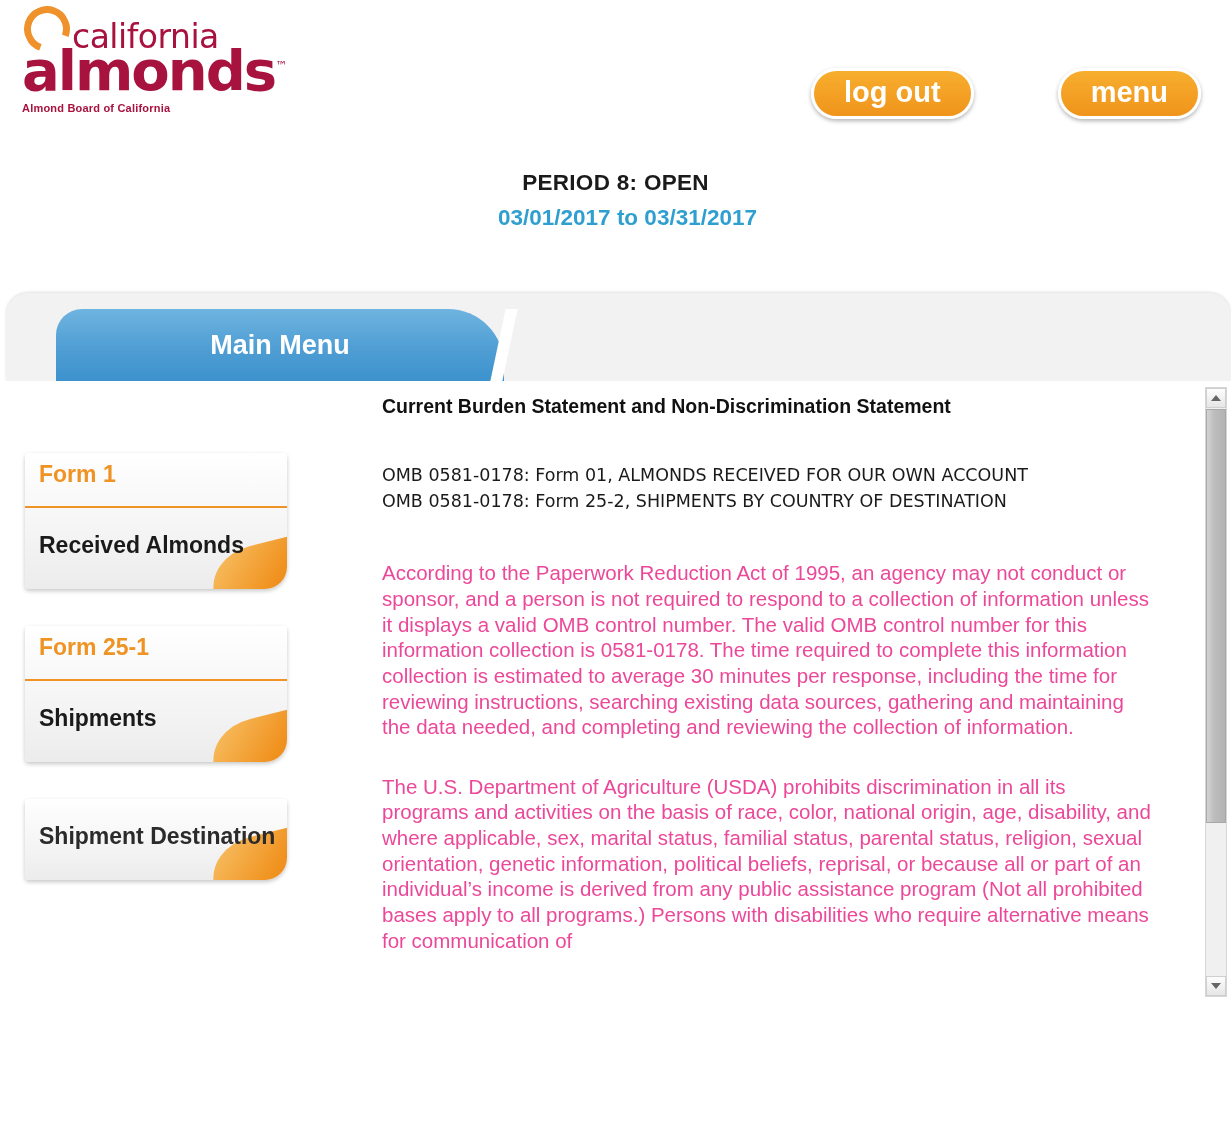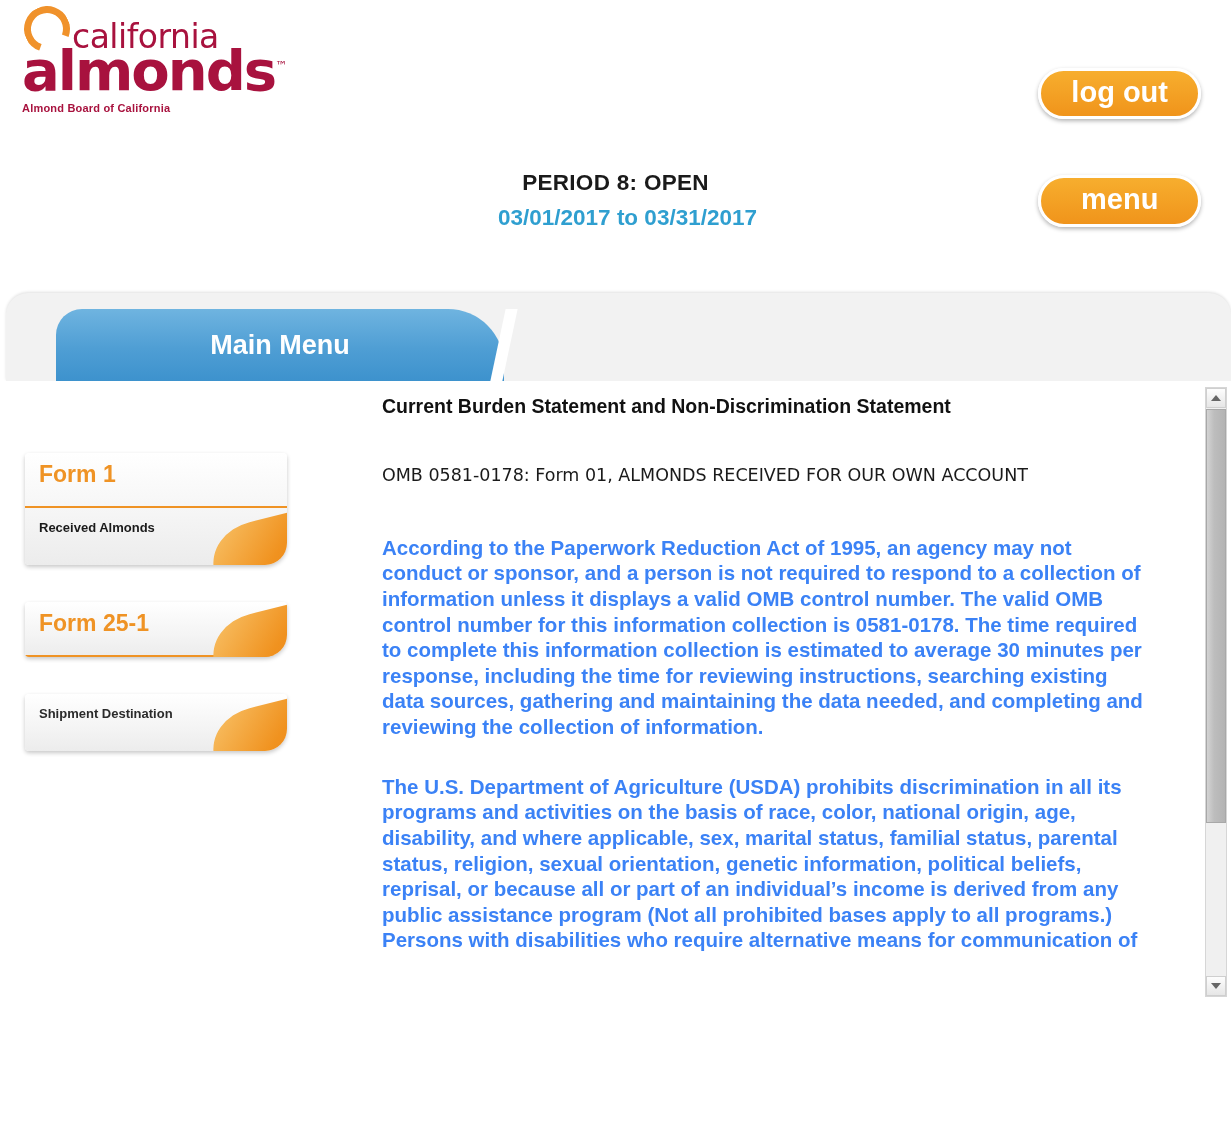--- a/index.html
+++ b/index.html
@@ -71,22 +71,21 @@
     font-weight: 700;
     margin-top: 6px;
     letter-spacing: 0.2px;
   }
 
   .header-buttons {
     position: absolute;
     right: 30px;
     top: 68px;
     display: flex;
-    gap: 56px;
-    flex-direction: column;
+    gap: 84px;
   }
   .pill-btn {
     background: #f5a623;
     background: linear-gradient(to bottom, #f7ae2e 0%, #f0941b 100%);
     color: #ffffff;
     border: 3px solid #ffffff;
     border-radius: 28px;
     padding: 6px 30px 9px 30px;
     font-size: 29px;
     font-weight: 700;
@@ -190,24 +189,24 @@
     cursor: pointer;
   }
   .form-card .title {
     font-size: 23px;
     font-weight: 700;
     color: #ef9325;
     padding: 8px 0 18px 14px;
     border-bottom: 2px solid #ef9325;
   }
   .form-card .subtitle {
-    font-size: 13px;
+    font-size: 23px;
     font-weight: 700;
     color: #1a1a1a;
-    padding: 12px 0 30px 14px;
+    padding: 24px 0 30px 14px;
     position: relative;
     z-index: 2;
   }
   .form-card .corner {
     position: absolute;
     right: -18px;
     bottom: -34px;
     width: 92px;
     height: 78px;
     background: linear-gradient(135deg, #f8c36a 0%, #f0921f 60%, #e8801a 100%);
@@ -232,22 +231,22 @@
     margin-top: 45px;
     font-size: 17.5px;
     color: #1a1a1a;
     line-height: 1.47;
     font-family: "DejaVu Sans", sans-serif;
   }
   .omb-list div { white-space: nowrap; }
   .para {
     margin-top: 46px;
     font-size: 20.5px;
-    font-weight: 700;
-    color: #3b82f6;
+    font-weight: 400;
+    color: #ec4899;
     line-height: 1.25;
     max-width: 770px;
   }
   .para.second { margin-top: 34px; }
 
   
   .scrollbar {
     position: absolute;
     right: 4px;
     top: 6px;
@@ -319,35 +318,37 @@
   <div class="sidebar">
 
     <div class="form-card">
       <div class="title">Form 1</div>
       <div class="subtitle">Received Almonds</div>
       <div class="corner"></div>
     </div>
 
     <div class="form-card">
       <div class="title">Form 25-1</div>
+      <div class="subtitle">Shipments</div>
       <div class="corner"></div>
     </div>
 
     <div class="form-card light">
       <div class="subtitle">Shipment Destination</div>
       <div class="corner"></div>
     </div>
 
   </div>
 
   <div class="main-panel">
     <div class="doc-title">Current Burden Statement and Non-Discrimination Statement</div>
 
     <div class="omb-list">
       <div>OMB 0581-0178: Form 01, ALMONDS RECEIVED FOR OUR OWN ACCOUNT</div>
+      <div>OMB 0581-0178: Form 25-2, SHIPMENTS BY COUNTRY OF DESTINATION</div>
     </div>
 
     <div class="para">According to the Paperwork Reduction Act of 1995, an agency may not conduct or sponsor, and a person is not required to respond to a collection of information unless it displays a valid OMB control number. The valid OMB control number for this information collection is 0581-0178. The time required to complete this information collection is estimated to average 30 minutes per response, including the time for reviewing instructions, searching existing data sources, gathering and maintaining the data needed, and completing and reviewing the collection of information.</div>
     <div class="para second">The U.S. Department of Agriculture (USDA) prohibits discrimination in all its programs and activities on the basis of race, color, national origin, age, disability, and where applicable, sex, marital status, familial status, parental status, religion, sexual orientation, genetic information, political beliefs, reprisal, or because all or part of an individual’s income is derived from any public assistance program (Not all prohibited bases apply to all programs.) Persons with disabilities who require alternative means for communication of</div>
 
     <div class="scrollbar">
       <div class="sb-btn">
         <span class="sb-arrow up"></span>
       </div>
       <div class="sb-thumb"></div>

